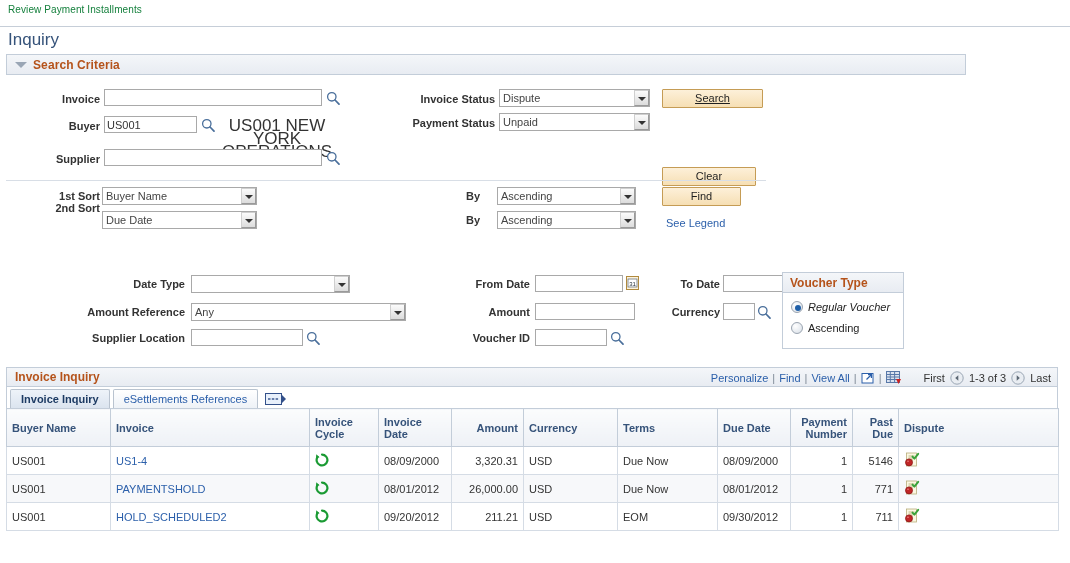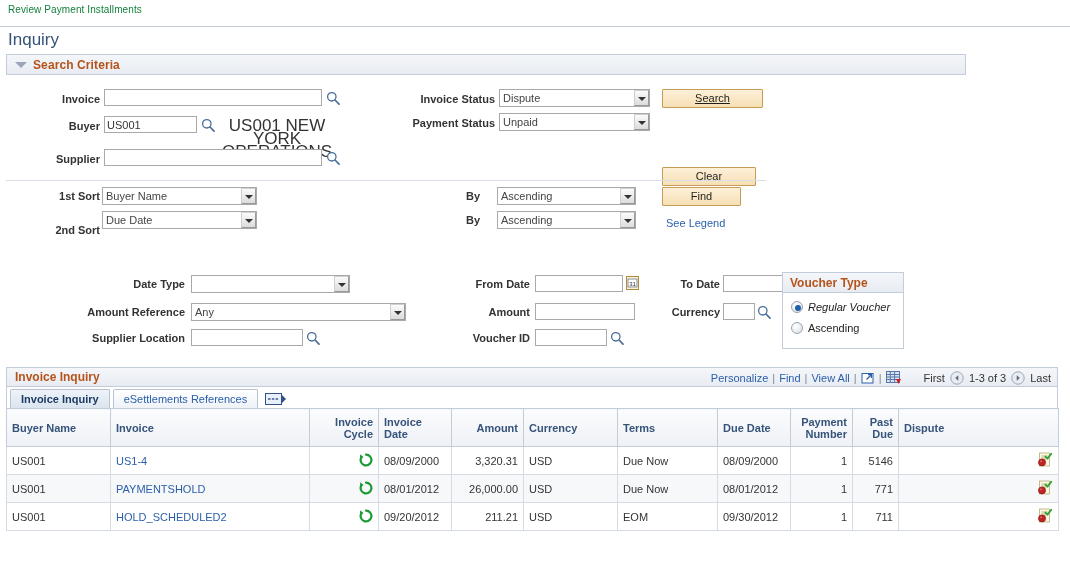--- a/index.html
+++ b/index.html
@@ -235,21 +235,21 @@
     border: 1px solid #d5dce5;
     font-size: 11px;
     color: #333;
     padding: 4px 5px;
     height: 28px;
     background: #ffffff;
   }
   table.grid tr.alt td { background: #f7f8fa; }
   .ta-l { text-align: left; }
   .ta-r { text-align: right; }
-  .ta-c { text-align: right; }
+  .ta-c { text-align: left; }
 </style>
 </head>
 <body>
 
 <div id="page">
 
   <div class="breadcrumb">Review Payment Installments</div>
   <div class="breadcrumb-rule"></div>
   <div class="page-title">Inquiry</div>
 
@@ -302,21 +302,21 @@
   <button class="btn" style="left:662px; top:135px; width:94px;margin-top:32px;">Clear</button>
 
   <div style="position:absolute; left:6px; top:180px; width:760px; border-top:1px solid #d8dee6;"></div>
 
   <div class="lbl" style="left:20px; top:190px; width:80px;">1st Sort</div>
   <div class="sel" style="left:102px; top:187px; width:155px;">
     <span class="sel-text">Buyer Name</span>
     <span class="sel-btn"></span>
   </div>
 
-  <div class="lbl" style="left:20px; top:224px; width:80px;">2nd Sort</div>
+  <div class="lbl" style="left:20px; top:202px; width:80px;">2nd Sort</div>
   <div class="sel" style="left:102px; top:211px; width:155px;">
     <span class="sel-text">Due Date</span>
     <span class="sel-btn"></span>
   </div>
 
   <div class="lbl" style="left:440px; top:190px; width:40px;">By</div>
   <div class="sel" style="left:497px; top:187px; width:139px;">
     <span class="sel-text">Ascending</span>
     <span class="sel-btn"></span>
   </div>

